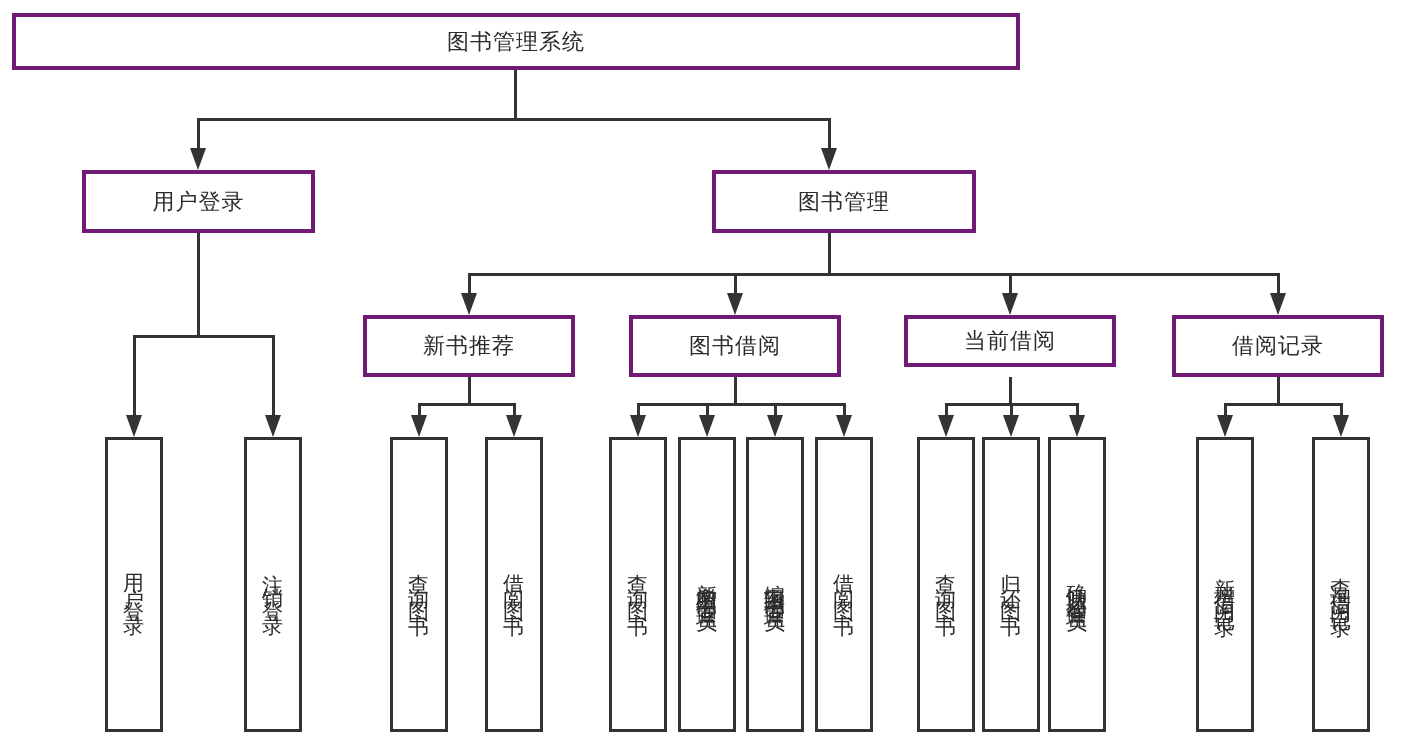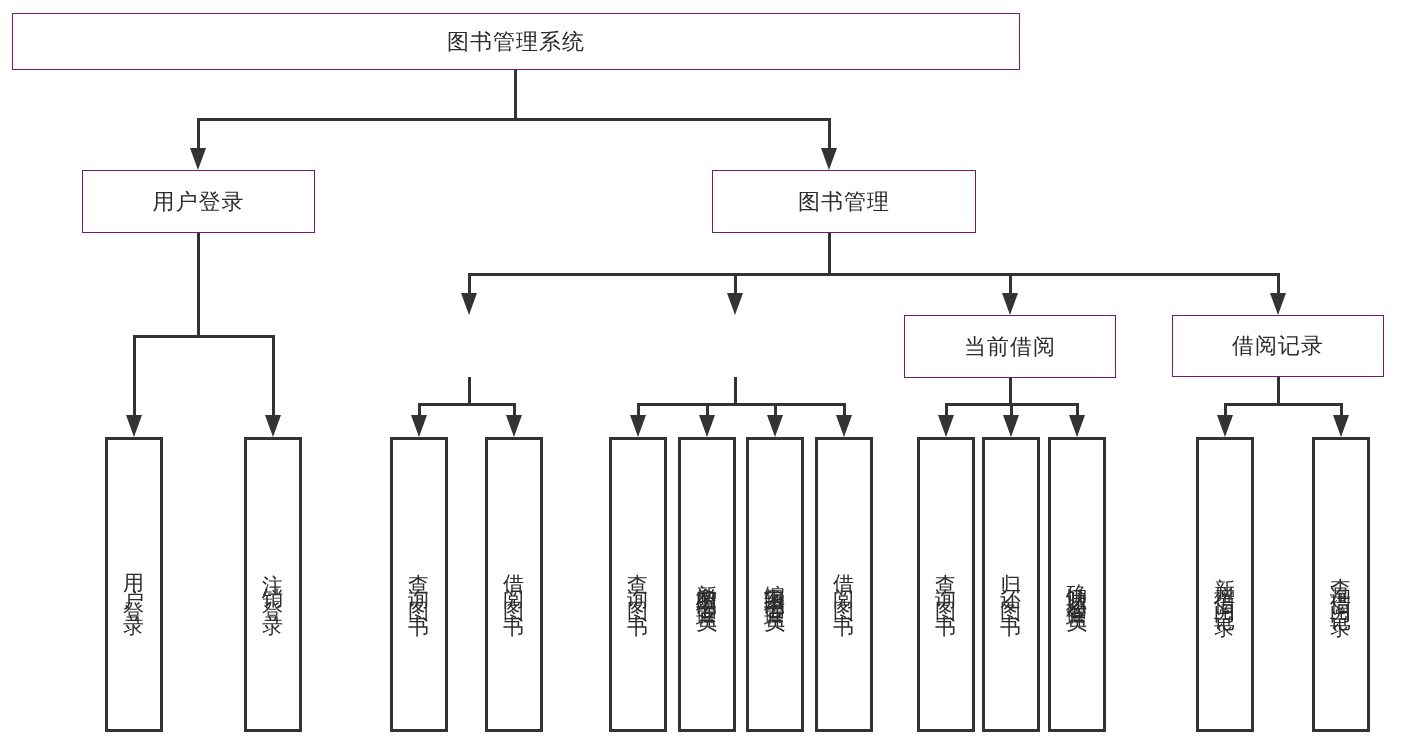--- a/index.html
+++ b/index.html
@@ -1,21 +1,21 @@
 <!DOCTYPE html>
 <html><head>
 <meta charset="utf-8">
 <style>
   html,body { margin:0; padding:0; background:#ffffff; }
   .canvas {
     position:relative; width:1405px; height:747px; background:#ffffff;
     font-family:"Liberation Sans", sans-serif; overflow:hidden;
   }
   .hbox {
-    position:absolute; box-sizing:border-box; border:1px solid #701a75; background:#ffffff;
+    position:absolute; box-sizing:border-box; border:4px solid #701a75; background:#ffffff;
     display:flex; align-items:center; justify-content:center;
     font-size:22px; color:#2b2b2b; letter-spacing:1px; white-space:nowrap;
   }
   .vbox {
     position:absolute; box-sizing:border-box; border:3px solid #333333; background:#ffffff;
     width:58px; height:295px; top:437px;
     display:flex; align-items:center; justify-content:center;
   }
   .vtext {
     writing-mode:vertical-rl; text-orientation:mixed;
@@ -42,21 +42,27 @@
     <span>图书管理系统</span>
   </div>
 
   <div class="hbox" style="left:82px;top:170px;width:233px;height:63px">
     <span>用户登录</span>
   </div>
   <div class="hbox" style="left:712px;top:170px;width:264px;height:63px">
     <span>图书管理</span>
   </div>
 
-  <div class="hbox" style="left:904px;top:315px;width:212px;height:63px">
+  <div class="hbox" style="left:363px;top:315px;width:212px;height:62px">
+    <span>新书推荐</span>
+  </div>
+  <div class="hbox" style="left:629px;top:315px;width:212px;height:62px">
+    <span>图书借阅</span>
+  </div>
+  <div class="hbox" style="left:904px;top:315px;width:212px;height:52px">
     <span>当前借阅</span>
   </div>
   <div class="hbox" style="left:1172px;top:315px;width:212px;height:62px">
     <span>借阅记录</span>
   </div>
 
   <div class="vbox" style="left:105px">
     <span class="vtext" style="letter-spacing: 14px;">用户登录</span>
   </div>
   <div class="vbox" style="left:244px">

